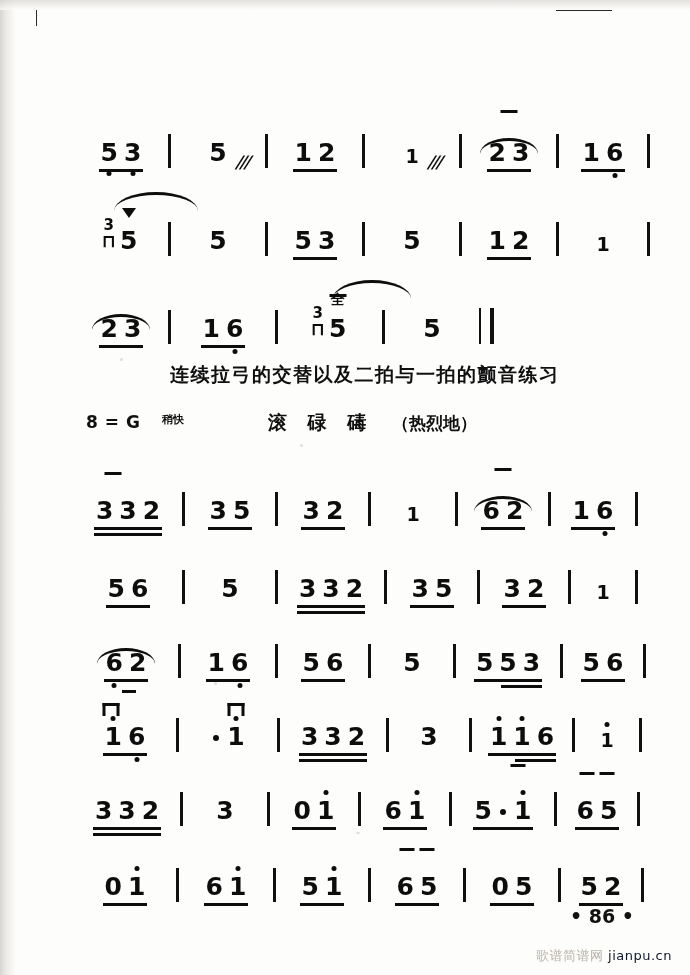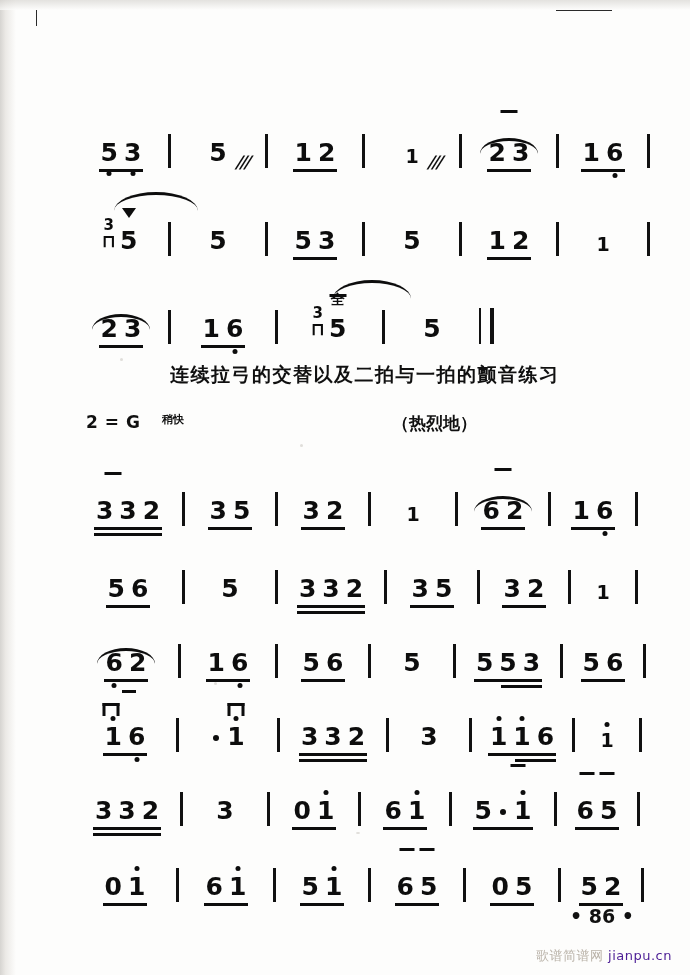--- a/index.html
+++ b/index.html
@@ -285,21 +285,21 @@
   
   #watermark {
     position: absolute;
     right: 18px;
     bottom: 10px;
     font-size: 13px;
     font-family: "DejaVu Sans", sans-serif;
     color: #b9b2a8;
     letter-spacing: .5px;
   }
-  #watermark .wm-url { color: #4c1d95; }
+  #watermark .wm-url { color: #0f172a; }
 
   
   .speck {
     position: absolute;
     background: #cdc9c3;
     border-radius: 50%;
     opacity: .6;
   }
 </style>
 </head>
@@ -453,22 +453,23 @@
       <div class="m" style="width:86px">
         <span class="grp">
           <span class="n">5</span>
         </span>
       </div>
       <div class="bar final"></div>
     </div>
   </div>
 
   <div class="heading" id="exercise-title">连续拉弓的交替以及二拍与一拍的颤音练习</div>
-  <div class="heading" id="key-sig">2 = G</div>
+  <div class="heading" id="key-sig">8 = G</div>
   <div class="heading" id="tempo-mark">稍快</div>
+  <div class="heading" id="song-title">滚 碌 碡</div>
   <div class="heading" id="expression-mark">（热烈地）</div>
 
   <div class="system" style="top:470px">
     <div class="row">
       <div class="m" style="width:100px">
         <span class="grp">
           <span class="above tenuto" style="top:-26px; left:28%"></span>
           <span class="n">3</span>
           <span class="n">3</span>
           <span class="n">2</span>

